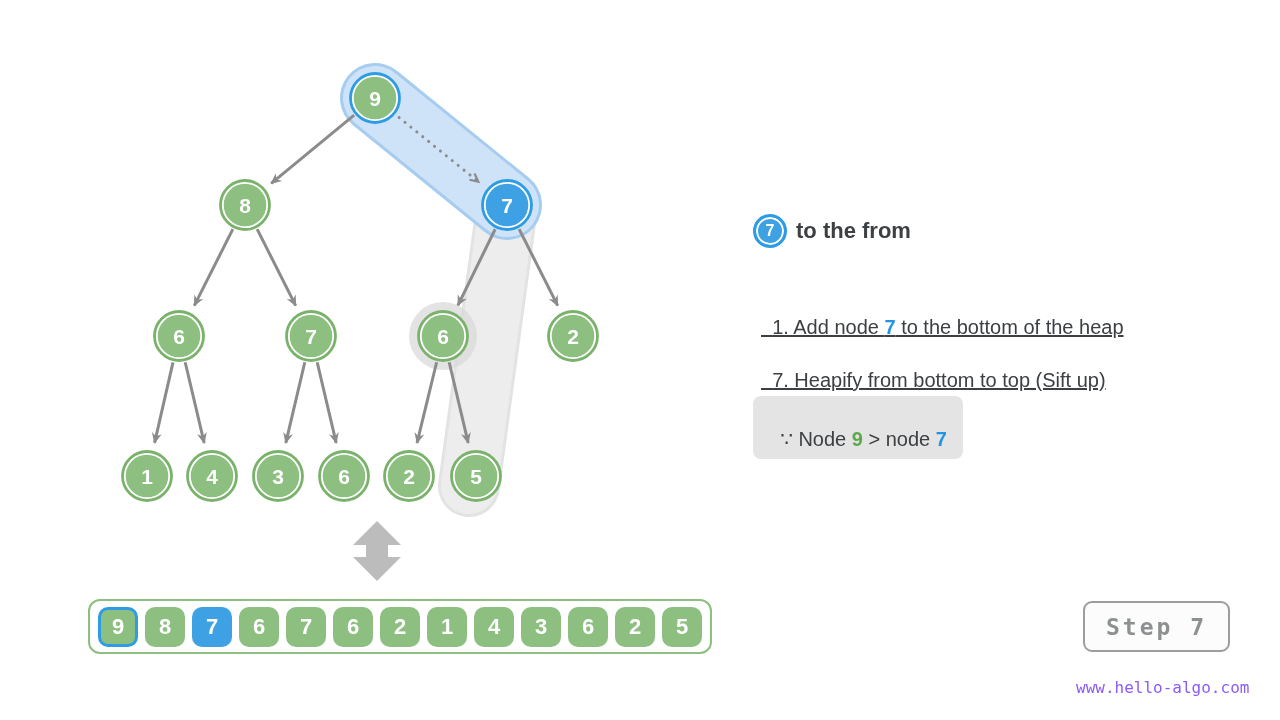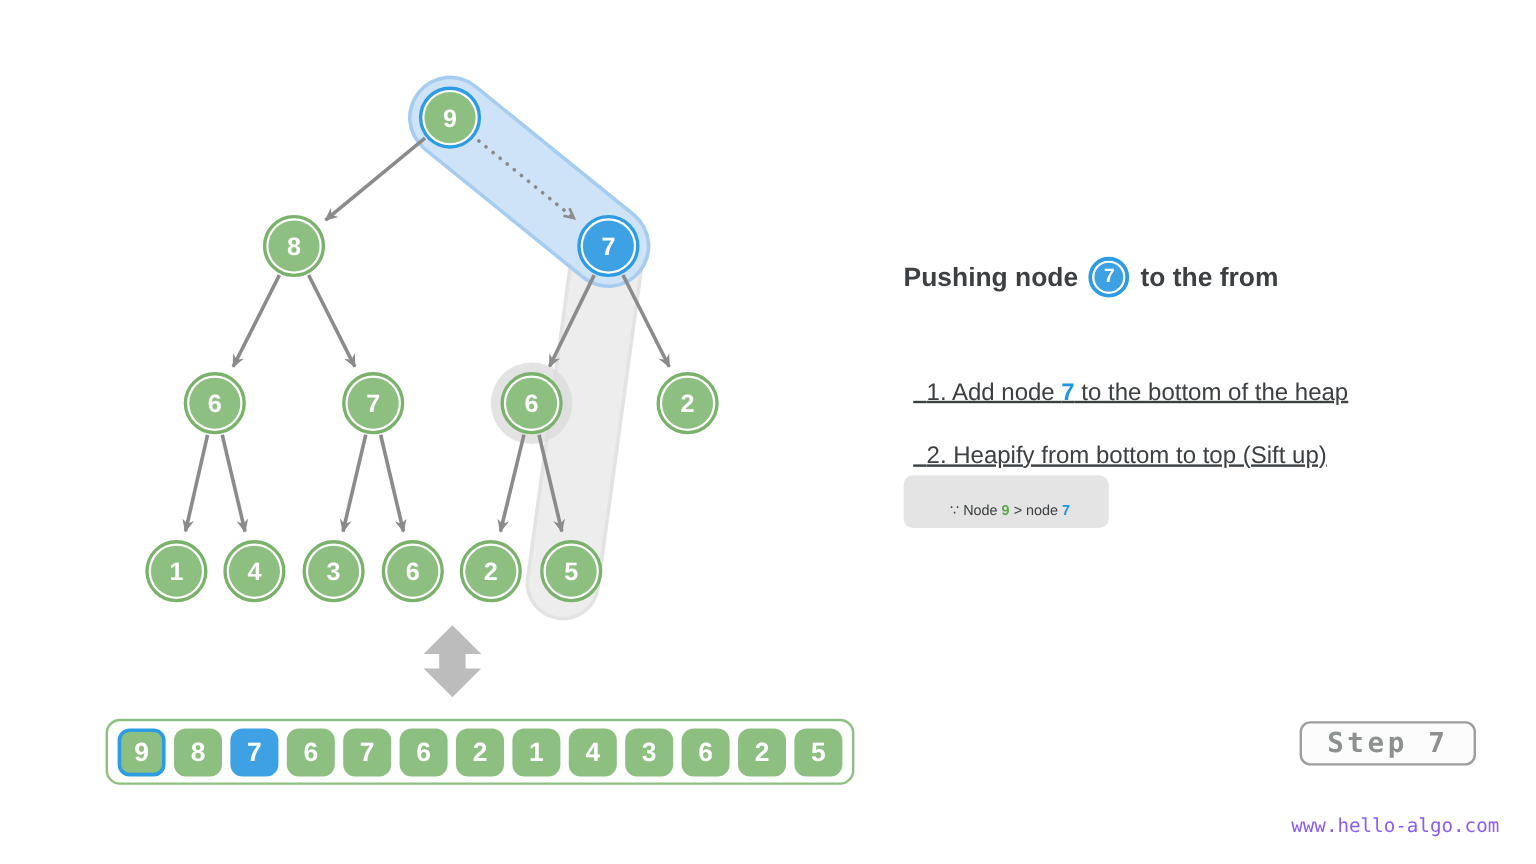--- a/index.html
+++ b/index.html
@@ -20,38 +20,38 @@
     display:flex;align-items:center;justify-content:center;
     color:#ffffff;font-size:16px;font-weight:bold;
   }
   .step-line{
     left:761px;font-size:20px;color:#3c4043;white-space:pre-wrap;text-decoration:underline;
   }
   .hl-blue{color:#1f95e6;font-weight:bold;}
   .hl-green{color:#5ba94c;font-weight:bold;}
   .reason-note{
     left:753px;top:396px;background:#e4e4e4;border-radius:8px;
-    padding:8px 32px;font-size:12px;color:#3c4043;white-space:pre-wrap;
+    padding:8px 16px;font-size:20px;color:#3c4043;white-space:pre-wrap;
   }
   
   .heap-array{
     left:88px;top:599px;width:624px;height:55px;box-sizing:border-box;
     border:2px solid #8cbf80;border-radius:12px;
     display:flex;align-items:center;gap:7px;padding:0 8px;
   }
   .array-cell{
     width:40px;height:40px;box-sizing:border-box;border-radius:10px;
     background:#8cbf80;display:flex;align-items:center;justify-content:center;
     color:#ffffff;font-size:22px;font-weight:bold;flex:0 0 auto;
   }
   .array-cell.sel{border:3px solid #2d9ce4;}
   .array-cell.blue{background:#3ea1e3;}
   
   .step-button{
-    left:1083px;top:601px;width:147px;height:37px;box-sizing:border-box;
+    left:1083px;top:601px;width:147px;height:51px;box-sizing:border-box;
     border:2px solid #9d9d9d;border-radius:9px;background:#fcfcfc;
     display:flex;align-items:center;justify-content:center;
     font-family:"DejaVu Sans Mono",monospace;font-size:23px;font-weight:bold;
     color:#8d9091;letter-spacing:3px;
   }
   .watermark{
     left:1076px;top:678px;font-family:"DejaVu Sans Mono",monospace;
     font-size:16px;color:#8b5cf6;
   }
 </style>
@@ -146,33 +146,32 @@
     </g>
     <g>
       <circle cx="476" cy="476" r="24.5" fill="#ffffff" stroke="#7ab26c" stroke-width="2.8"></circle>
       <circle cx="476" cy="476" r="21.3" fill="#8cbf80"></circle>
       <text x="476" y="483.5" text-anchor="middle" fill="#ffffff" font-size="21" font-weight="bold" font-family="&quot;Liberation Sans&quot;,sans-serif">5</text>
     </g>
     <polygon points="377,521 401,545 388,545 388,557 401,557 377,581 353,557 366,557 366,545 353,545" fill="#bcbcbc"></polygon>
   </svg>
 
 <div class="abs panel-title">
-  <span>Pushing node</span>
   <span class="inline-node-badge">
     <span>7</span>
   </span>
   <span>to the from</span>
 </div>
 
 <div class="abs step-line" style="top:293px;">
   <span>1. Add node </span><span class="hl-blue">7</span><span> to the bottom of the heap</span>
 </div>
 
 <div class="abs step-line" style="top:346px;">
-  <span>2. Heapify from bottom to top (Sift up)</span><span class="hl-blue"></span><span></span>
+  <span>7. Heapify from bottom to top (Sift up)</span><span class="hl-blue"></span><span></span>
 </div>
 
 <div class="abs reason-note">
   <span>∵ Node </span><span class="hl-green">9</span><span> &gt; node </span><span class="hl-blue">7</span>
 </div>
 
 <div id="heap-array" class="abs heap-array">
     <div class="array-cell sel">9</div>
     <div class="array-cell">8</div>
     <div class="array-cell blue">7</div>

